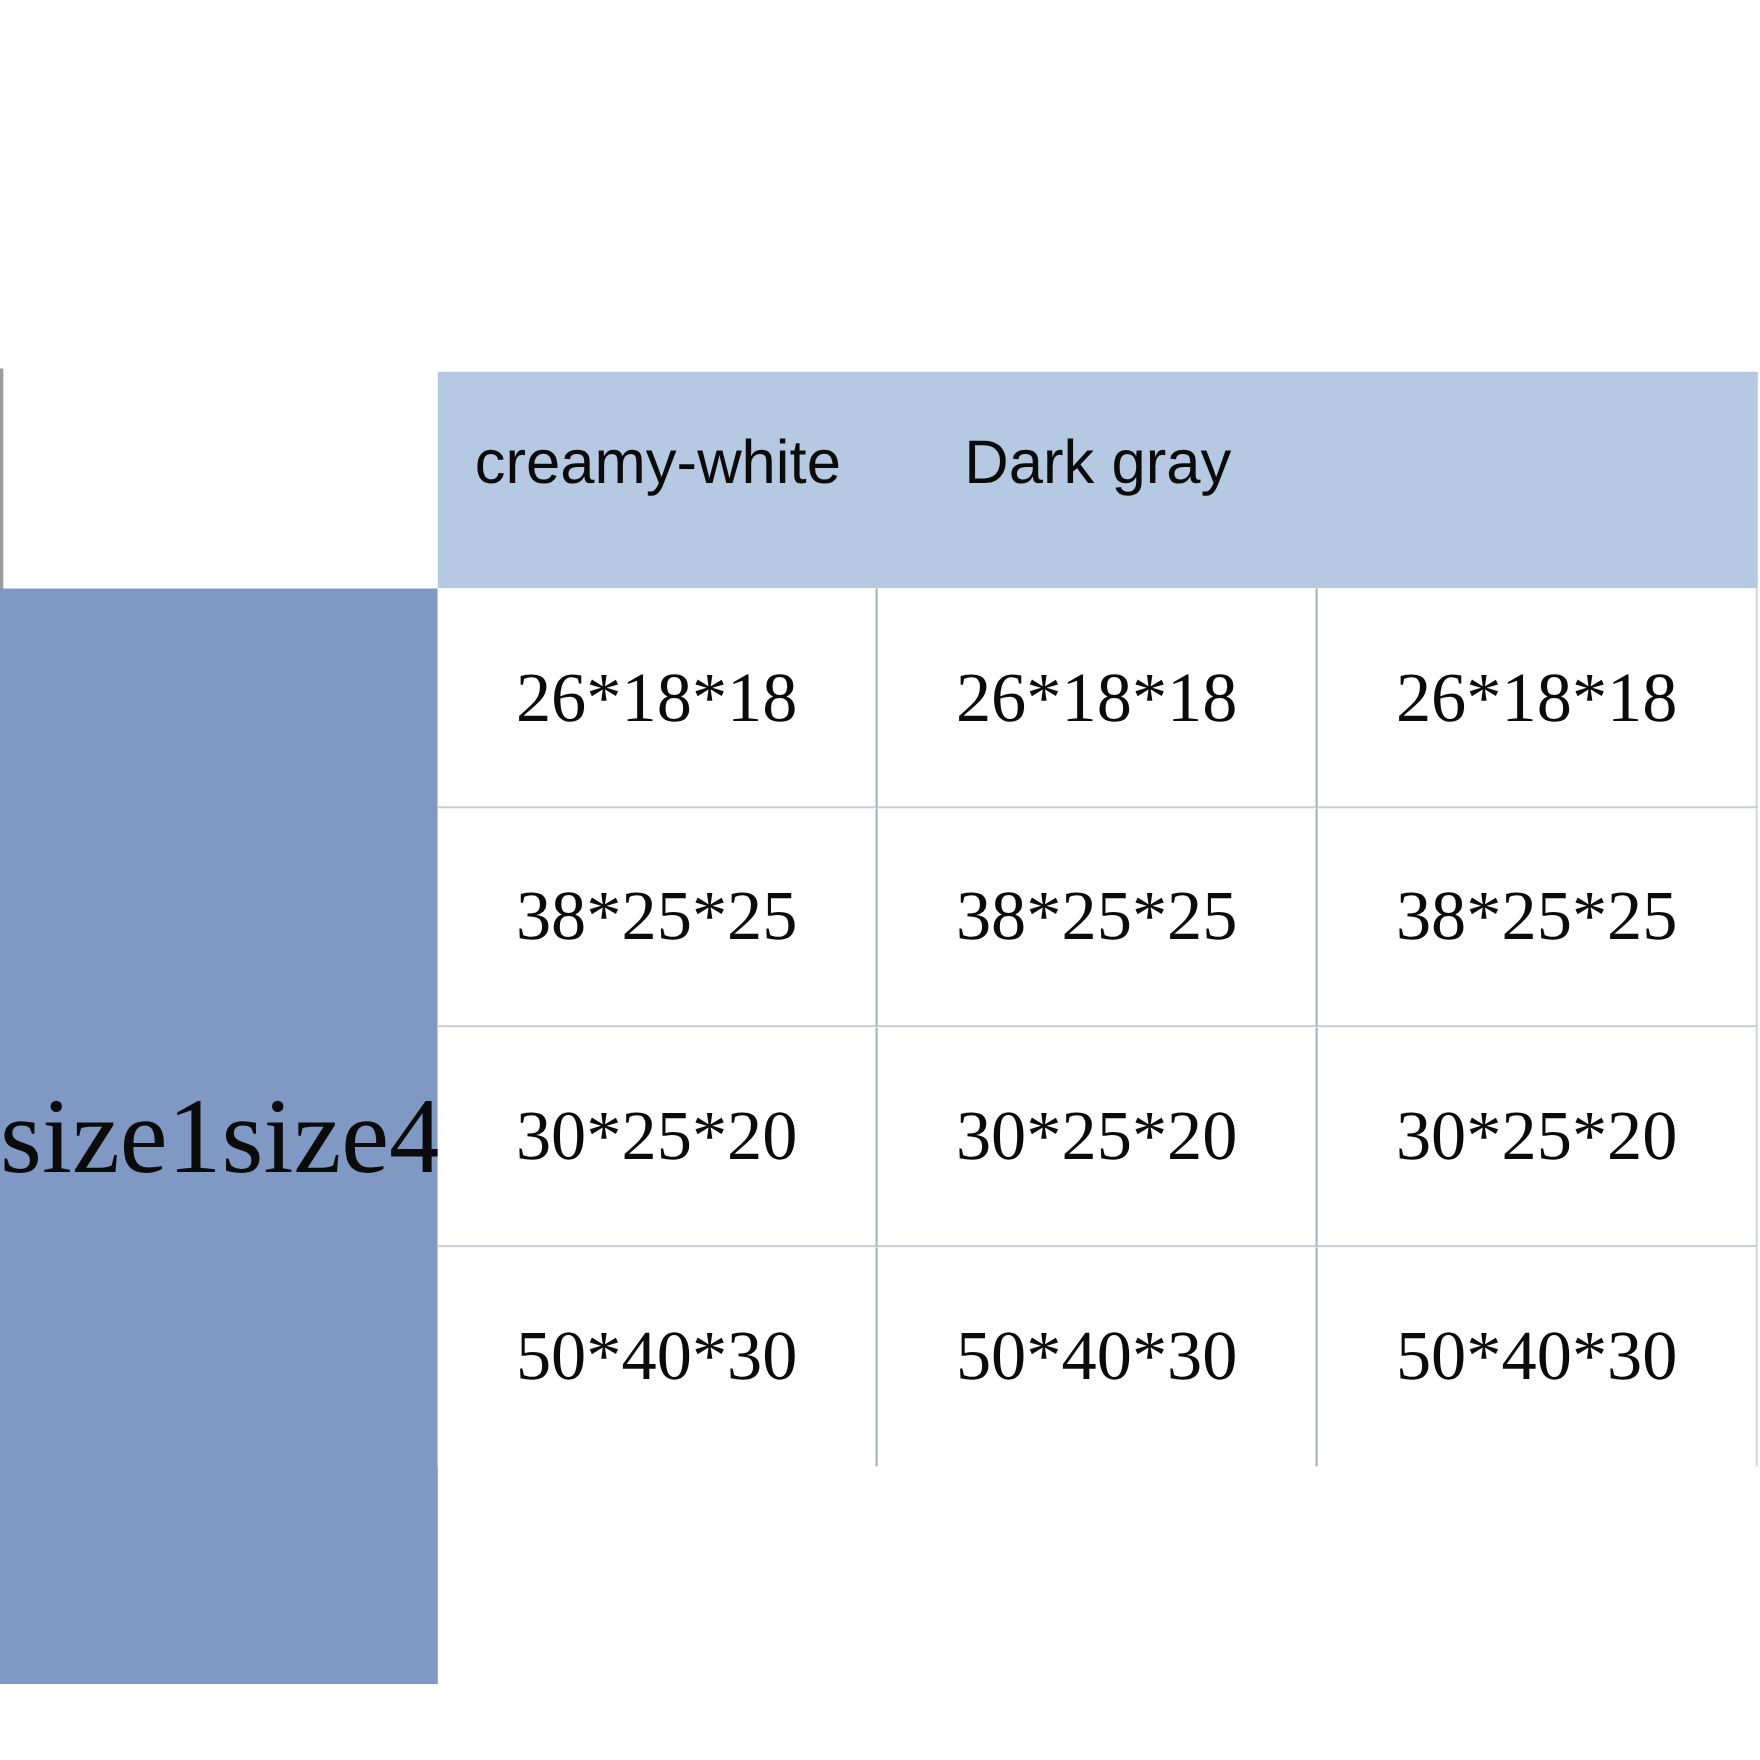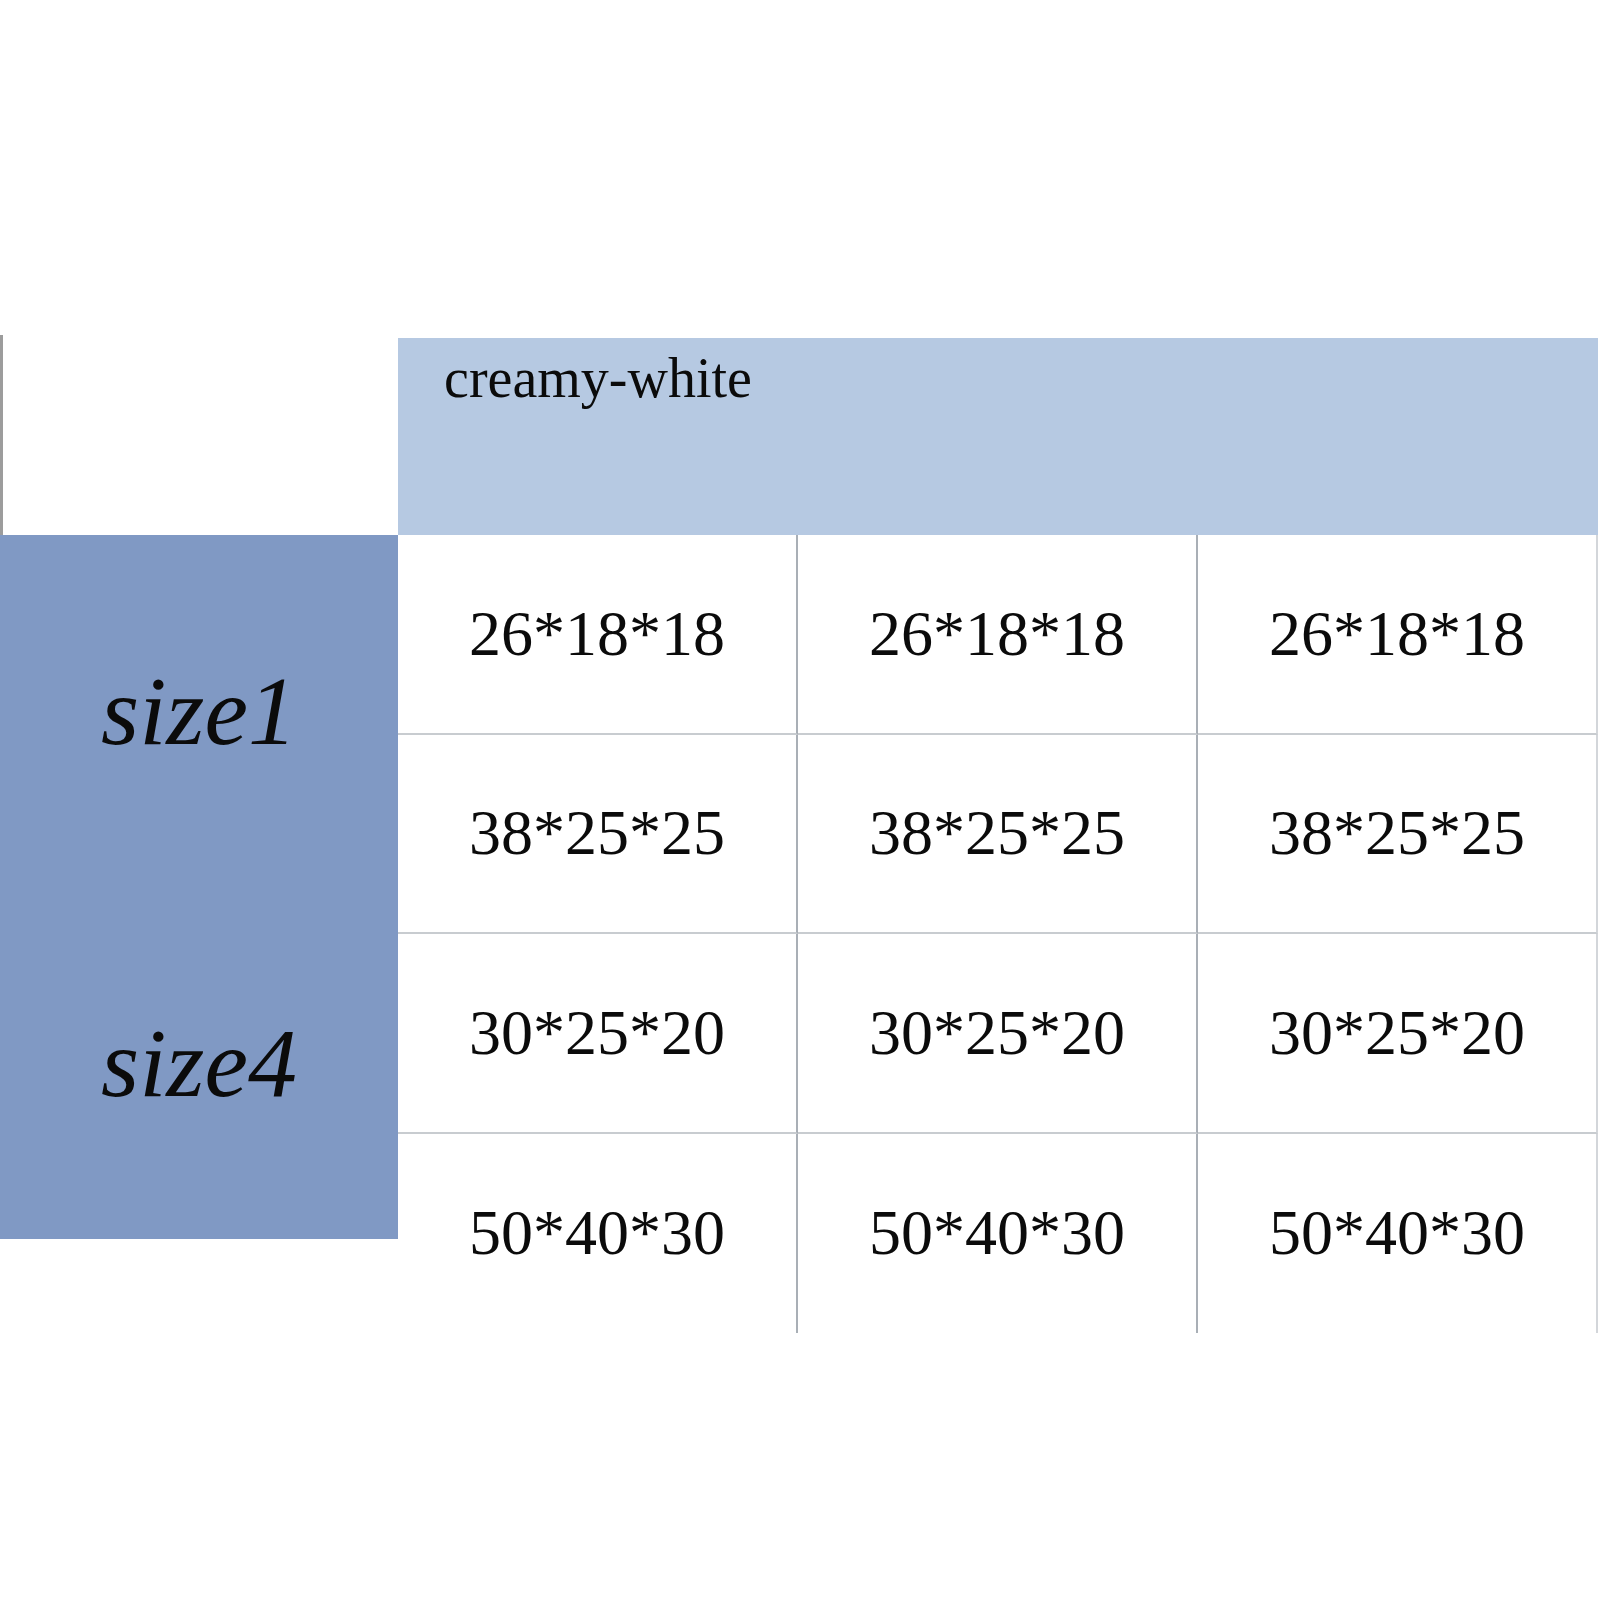--- a/index.html
+++ b/index.html
@@ -39,30 +39,31 @@
   
   .header-band{
     position:absolute;left:398px;top:338px;width:1200px;height:197px;
     background:var(--header-bg);
     display:flex;
   }
   .header-cell{
     width:400px;height:100%;
     display:flex;justify-content:center;align-items:flex-start;
     padding-top:12px;box-sizing:border-box;
-    font-family:Liberation Serif, serif;
+    font-family:Liberation Sans, sans-serif;
     font-size:56px;line-height:1;
     white-space:nowrap;
+    margin-top:42px;
   }
 
   
   .row-header-col{
-    position:absolute;left:0;top:535px;width:398px;height:704px;
+    position:absolute;left:0;top:535px;width:398px;height:996px;
     background:var(--row-header-bg);
-    display:flex;flex-direction:column;font-style:italic;
+    display:flex;flex-direction:row;
   }
   .row-label{
     flex:1;
     display:flex;align-items:center;justify-content:center;
     font-size:98px;line-height:1;
     white-space:nowrap;
   }
 
   
   .body-grid{
@@ -87,20 +88,21 @@
 <body>
 
 <div class="canvas">
 
   <div class="gray-line"></div>
   <div class="green-strip"></div>
   <div class="teal-dash"></div>
 
   <div class="header-band">
     <div class="header-cell">creamy-white</div>
+    <div class="header-cell">Dark gray</div>
   </div>
 
   <div class="row-header-col">
     <div class="row-label">size1</div>
     <div class="row-label">size4</div>
   </div>
 
   <div class="body-grid">
     <div class="cell v-sep h-sep">26*18*18</div>
     <div class="cell v-sep h-sep">26*18*18</div>

